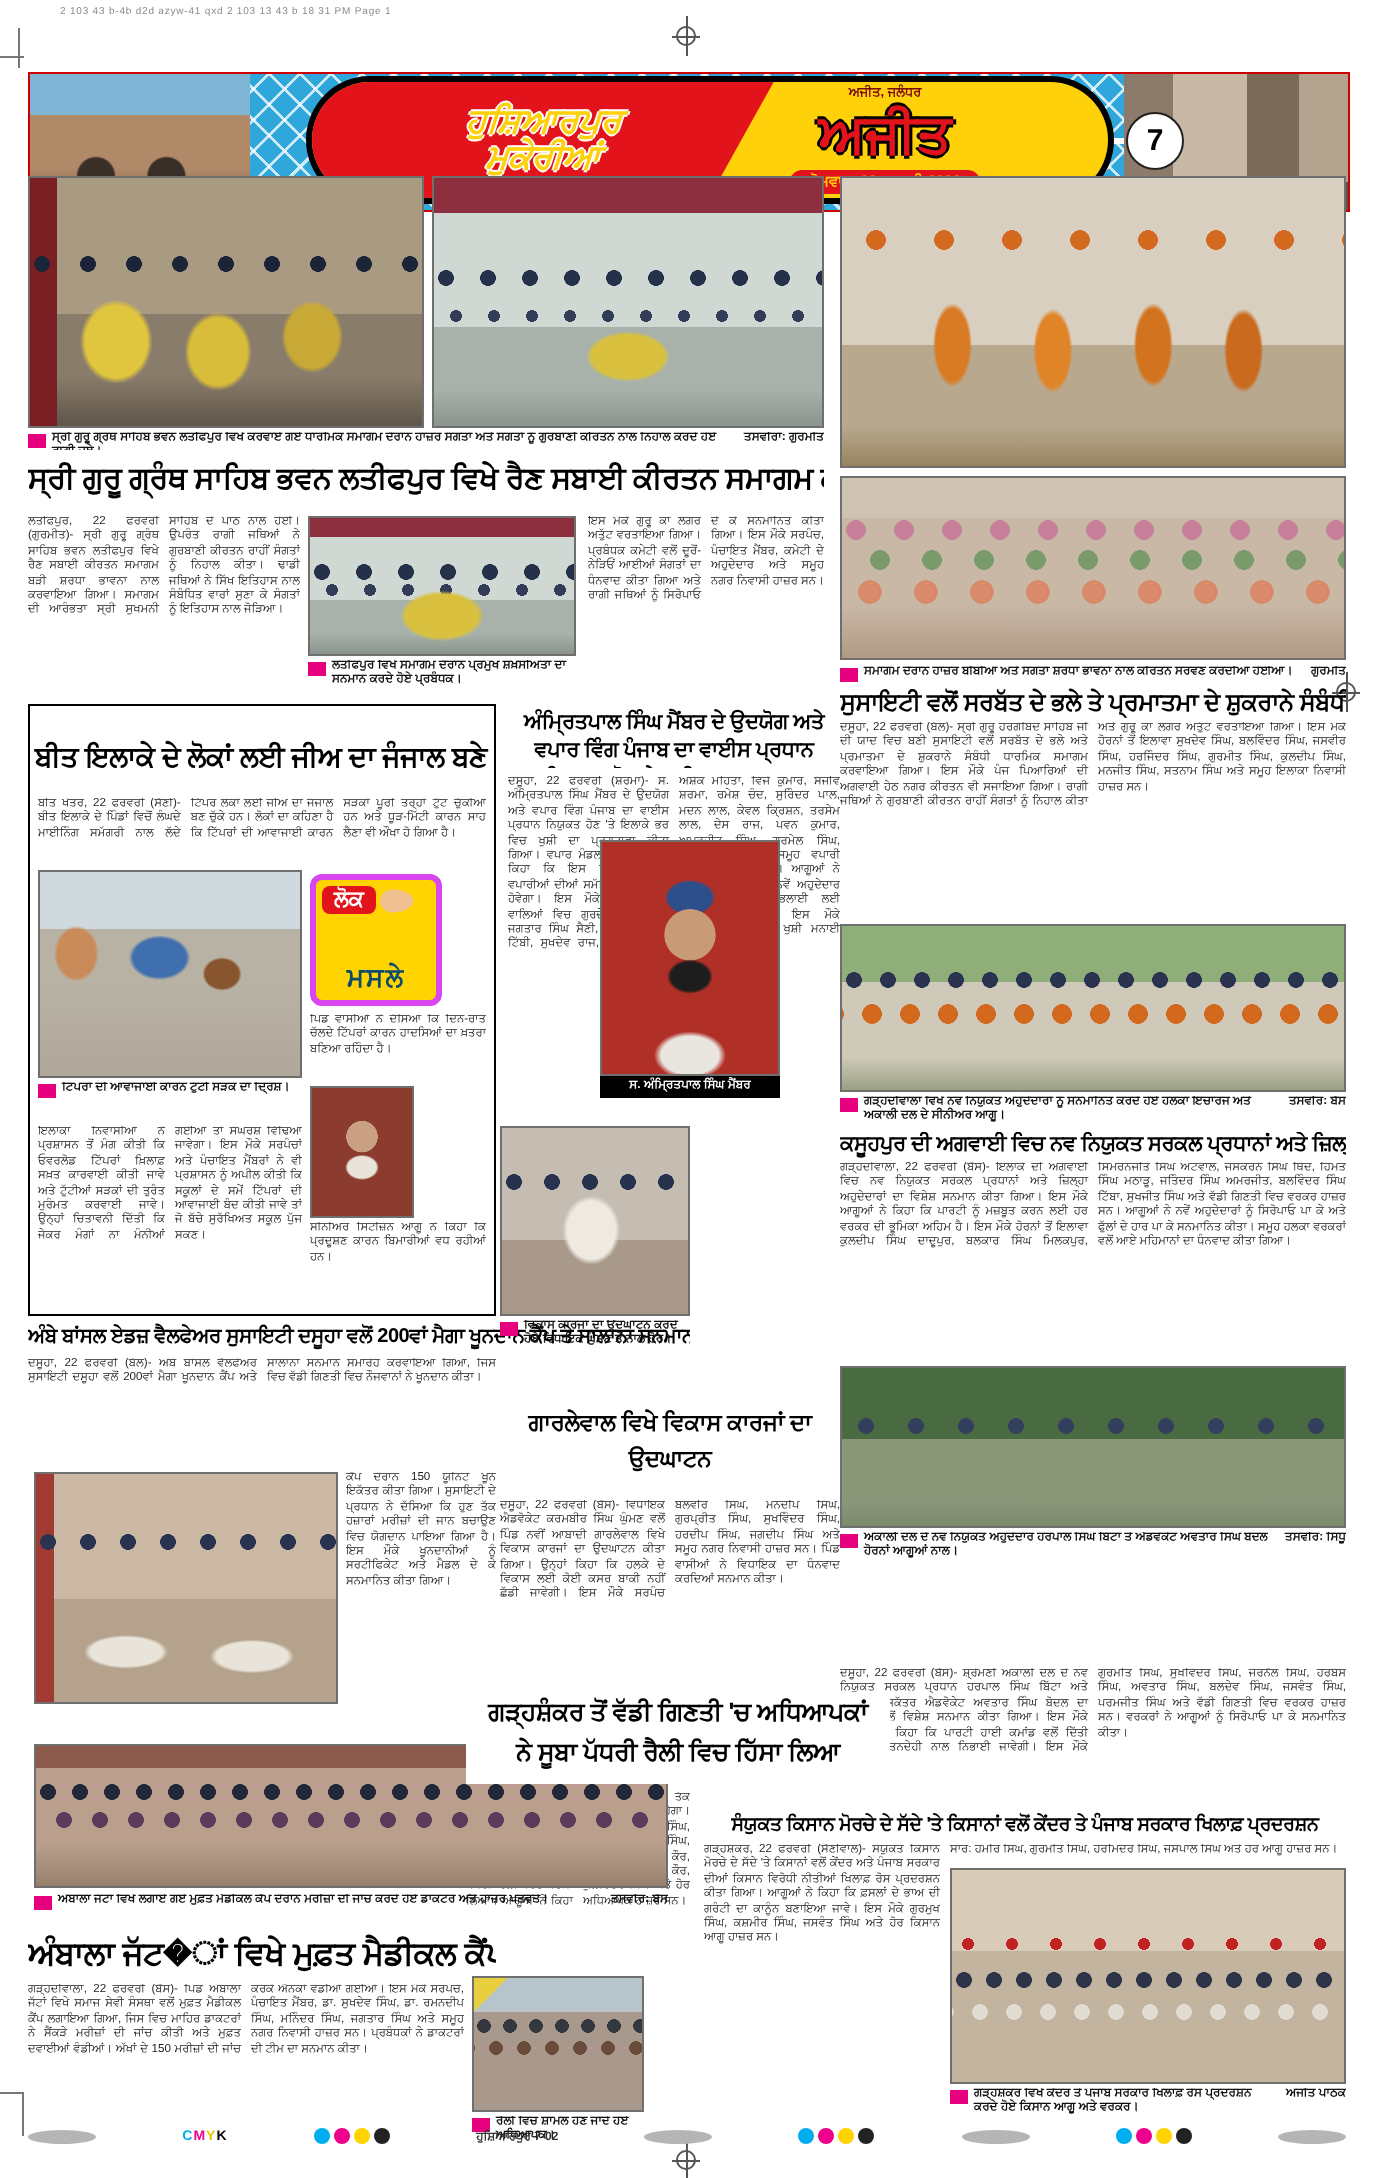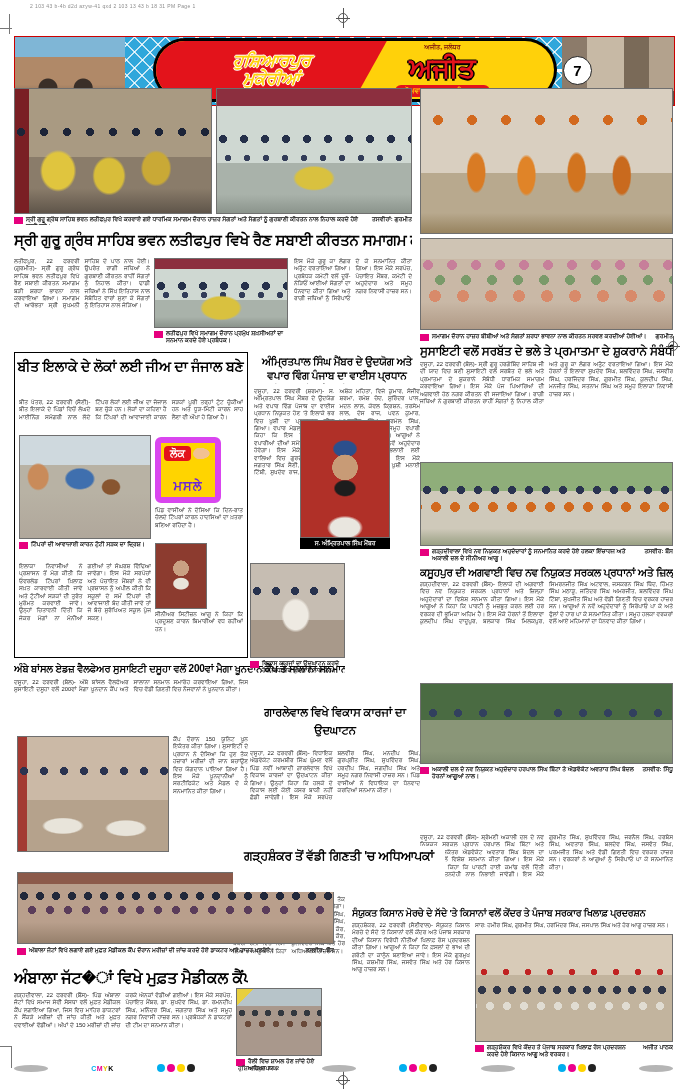--- a/index.html
+++ b/index.html
@@ -124,26 +124,26 @@
   .nowrap{white-space:nowrap;}
   .body-text{font-size:5.8px;line-height:1.28;text-align:justify;color:#1c1c1c;overflow:hidden;}
   .cols2{column-count:2;column-gap:5px;}
   .cols3{column-count:3;column-gap:5px;}
   .caption{display:flex;gap:3px;font-size:6px;font-weight:bold;line-height:1.15;align-items:flex-start;overflow:hidden;z-index:3;}
   .caption .txt{flex:1;}
   .caption .credit{white-space:nowrap;margin-left:2px;}
   .marker{flex:none;width:9px;height:7px;background:#e6007e;margin-top:1px;}
   
   .beetbox{left:14px;top:352px;width:234px;height:306px;border:1.5px solid #000;box-sizing:border-box;z-index:1;}
-  .lok-logo{background:#ffd400;border:6px solid #d946ef;border-radius:6px;padding:3px;box-sizing:border-box;
+  .lok-logo{background:#ffd400;border:3px solid #d946ef;border-radius:6px;padding:3px;box-sizing:border-box;
     display:flex;flex-direction:column;justify-content:space-between;}
   .lok-top{display:flex;align-items:center;gap:2px;}
   .lok-pill{background:#e3131b;color:#fff;font-weight:900;font-size:11px;padding:1px 6px;border-radius:4px;}
   .lok-hand{width:18px;height:13px;background:radial-gradient(ellipse at 35% 50%,#f2c193 0 60%,transparent 65%),#ffd400;border-radius:50%;}
-  .lok-bottom{color:#6d28d9;font-weight:900;font-size:13px;text-align:center;letter-spacing:1px;}
+  .lok-bottom{color:#0c4a6e;font-weight:900;font-size:13px;text-align:center;letter-spacing:1px;}
   .portrait-capbar{background:#000;color:#fff;font-size:6px;font-weight:bold;text-align:center;
     line-height:11px;white-space:nowrap;overflow:hidden;z-index:3;}
   
   .pressbar{left:14px;top:1062px;width:659px;height:12px;display:flex;align-items:center;
     justify-content:space-between;z-index:4;}
   .blob{width:34px;height:7px;background:#b5b5b5;border-radius:50%;}
   .cmyk{font-size:7px;font-weight:900;letter-spacing:.5px;}
   .cmyk .c1{color:#00aeef}.cmyk .c2{color:#ec008c}.cmyk .c3{color:#e8c400}.cmyk .c4{color:#000}
   .dots{display:flex;gap:2px;}
   .dot{width:8px;height:8px;border-radius:50%;}
@@ -234,32 +234,32 @@
   <div class="abs body-text cols2" style="left:420px;top:581px;width:253px;height:100px;">ਗੜ੍ਹਦੀਵਾਲਾ, 22 ਫਰਵਰੀ (ਬੈਂਸ)- ਇਲਾਕੇ ਦੀ ਅਗਵਾਈ ਵਿਚ ਨਵ ਨਿਯੁਕਤ ਸਰਕਲ ਪ੍ਰਧਾਨਾਂ ਅਤੇ ਜ਼ਿਲ੍ਹਾ ਅਹੁਦੇਦਾਰਾਂ ਦਾ ਵਿਸ਼ੇਸ਼ ਸਨਮਾਨ ਕੀਤਾ ਗਿਆ। ਇਸ ਮੌਕੇ ਆਗੂਆਂ ਨੇ ਕਿਹਾ ਕਿ ਪਾਰਟੀ ਨੂੰ ਮਜ਼ਬੂਤ ਕਰਨ ਲਈ ਹਰ ਵਰਕਰ ਦੀ ਭੂਮਿਕਾ ਅਹਿਮ ਹੈ। ਇਸ ਮੌਕੇ ਹੋਰਨਾਂ ਤੋਂ ਇਲਾਵਾ ਕੁਲਦੀਪ ਸਿੰਘ ਦਾਦੂਪੁਰ, ਬਲਕਾਰ ਸਿੰਘ ਮਿਲਕਪੁਰ, ਸਿਮਰਨਜੀਤ ਸਿੰਘ ਅਟਵਾਲ, ਜਸਕਰਨ ਸਿੰਘ ਥਿੰਦ, ਹਿੰਮਤ ਸਿੰਘ ਮਠਾੜੂ, ਜਤਿੰਦਰ ਸਿੰਘ ਅਮਰਜੀਤ, ਬਲਵਿੰਦਰ ਸਿੰਘ ਟਿੱਬਾ, ਸੁਖਜੀਤ ਸਿੰਘ ਅਤੇ ਵੱਡੀ ਗਿਣਤੀ ਵਿਚ ਵਰਕਰ ਹਾਜ਼ਰ ਸਨ। ਆਗੂਆਂ ਨੇ ਨਵੇਂ ਅਹੁਦੇਦਾਰਾਂ ਨੂੰ ਸਿਰੋਪਾਓ ਪਾ ਕੇ ਅਤੇ ਫੁੱਲਾਂ ਦੇ ਹਾਰ ਪਾ ਕੇ ਸਨਮਾਨਿਤ ਕੀਤਾ। ਸਮੂਹ ਹਲਕਾ ਵਰਕਰਾਂ ਵਲੋਂ ਆਏ ਮਹਿਮਾਨਾਂ ਦਾ ਧੰਨਵਾਦ ਕੀਤਾ ਗਿਆ।</div>
   <div class="ph ph-f" style="left:420px;top:683px;width:253px;height:81px;"></div>
   <div class="abs caption" style="left:420px;top:766px;width:253px;height:16px;">
     <span class="marker"></span>
     <span class="txt">ਅਕਾਲੀ ਦਲ ਦੇ ਨਵ ਨਿਯੁਕਤ ਅਹੁਦੇਦਾਰ ਹਰਪਾਲ ਸਿੰਘ ਬਿੱਟਾ ਤੇ ਐਡਵੋਕੇਟ ਅਵਤਾਰ ਸਿੰਘ ਬੋਦਲ ਹੋਰਨਾਂ ਆਗੂਆਂ ਨਾਲ।</span>
     <span class="credit">ਤਸਵੀਰ: ਸਿੱਧੂ</span>
   </div>
 
   <div class="abs body-text cols2" style="left:420px;top:834px;width:253px;height:68px;">ਦਸੂਹਾ, 22 ਫਰਵਰੀ (ਬੈਂਸ)- ਸ਼੍ਰੋਮਣੀ ਅਕਾਲੀ ਦਲ ਦੇ ਨਵ ਨਿਯੁਕਤ ਸਰਕਲ ਪ੍ਰਧਾਨ ਹਰਪਾਲ ਸਿੰਘ ਬਿੱਟਾ ਅਤੇ ਜੁਆਇੰਟ ਸਕੱਤਰ ਐਡਵੋਕੇਟ ਅਵਤਾਰ ਸਿੰਘ ਬੋਦਲ ਦਾ ਵਰਕਰਾਂ ਵਲੋਂ ਵਿਸ਼ੇਸ਼ ਸਨਮਾਨ ਕੀਤਾ ਗਿਆ। ਇਸ ਮੌਕੇ ਆਗੂਆਂ ਨੇ ਕਿਹਾ ਕਿ ਪਾਰਟੀ ਹਾਈ ਕਮਾਂਡ ਵਲੋਂ ਦਿੱਤੀ ਜ਼ਿੰਮੇਵਾਰੀ ਤਨਦੇਹੀ ਨਾਲ ਨਿਭਾਈ ਜਾਵੇਗੀ। ਇਸ ਮੌਕੇ ਗੁਰਮੀਤ ਸਿੰਘ, ਸੁਖਵਿੰਦਰ ਸਿੰਘ, ਜਰਨੈਲ ਸਿੰਘ, ਹਰਬੰਸ ਸਿੰਘ, ਅਵਤਾਰ ਸਿੰਘ, ਬਲਦੇਵ ਸਿੰਘ, ਜਸਵੰਤ ਸਿੰਘ, ਪਰਮਜੀਤ ਸਿੰਘ ਅਤੇ ਵੱਡੀ ਗਿਣਤੀ ਵਿਚ ਵਰਕਰ ਹਾਜ਼ਰ ਸਨ। ਵਰਕਰਾਂ ਨੇ ਆਗੂਆਂ ਨੂੰ ਸਿਰੋਪਾਓ ਪਾ ਕੇ ਸਨਮਾਨਿਤ ਕੀਤਾ।</div>
 
-  <div class="abs headline nowrap" style="left:352px;top:906px;width:321px;height:13px;font-size:9.5px;line-height:13px;">ਸੰਯੁਕਤ ਕਿਸਾਨ ਮੋਰਚੇ ਦੇ ਸੱਦੇ 'ਤੇ ਕਿਸਾਨਾਂ ਵਲੋਂ ਕੇਂਦਰ ਤੇ ਪੰਜਾਬ ਸਰਕਾਰ ਖਿਲਾਫ਼ ਪ੍ਰਦਰਸ਼ਨ</div>
+  <div class="abs headline nowrap" style="left:352px;top:906px;width:321px;height:13px;font-size:9.5px;line-height:13px;text-align:center;">ਸੰਯੁਕਤ ਕਿਸਾਨ ਮੋਰਚੇ ਦੇ ਸੱਦੇ 'ਤੇ ਕਿਸਾਨਾਂ ਵਲੋਂ ਕੇਂਦਰ ਤੇ ਪੰਜਾਬ ਸਰਕਾਰ ਖਿਲਾਫ਼ ਪ੍ਰਦਰਸ਼ਨ</div>
   <div class="abs body-text" style="left:352px;top:922px;width:118px;height:134px;">ਗੜ੍ਹਸ਼ੰਕਰ, 22 ਫਰਵਰੀ (ਸੈਣੀਵਾਲ)- ਸੰਯੁਕਤ ਕਿਸਾਨ ਮੋਰਚੇ ਦੇ ਸੱਦੇ 'ਤੇ ਕਿਸਾਨਾਂ ਵਲੋਂ ਕੇਂਦਰ ਅਤੇ ਪੰਜਾਬ ਸਰਕਾਰ ਦੀਆਂ ਕਿਸਾਨ ਵਿਰੋਧੀ ਨੀਤੀਆਂ ਖਿਲਾਫ਼ ਰੋਸ ਪ੍ਰਦਰਸ਼ਨ ਕੀਤਾ ਗਿਆ। ਆਗੂਆਂ ਨੇ ਕਿਹਾ ਕਿ ਫ਼ਸਲਾਂ ਦੇ ਭਾਅ ਦੀ ਗਰੰਟੀ ਦਾ ਕਾਨੂੰਨ ਬਣਾਇਆ ਜਾਵੇ। ਇਸ ਮੌਕੇ ਗੁਰਮੁਖ ਸਿੰਘ, ਕਸ਼ਮੀਰ ਸਿੰਘ, ਜਸਵੰਤ ਸਿੰਘ ਅਤੇ ਹੋਰ ਕਿਸਾਨ ਆਗੂ ਹਾਜ਼ਰ ਸਨ।</div>
   <div class="abs body-text" style="left:475px;top:922px;width:198px;height:10px;">ਸਾਰ: ਹਮੀਰ ਸਿੰਘ, ਗੁਰਮੀਤ ਸਿੰਘ, ਹਰਮਿੰਦਰ ਸਿੰਘ, ਜਸਪਾਲ ਸਿੰਘ ਅਤੇ ਹੋਰ ਆਗੂ ਹਾਜ਼ਰ ਸਨ।</div>
   <div class="ph ph-n" style="left:475px;top:934px;width:198px;height:108px;"></div>
   <div class="abs caption" style="left:475px;top:1044px;width:198px;height:16px;">
     <span class="marker"></span>
     <span class="txt">ਗੜ੍ਹਸ਼ੰਕਰ ਵਿਖੇ ਕੇਂਦਰ ਤੇ ਪੰਜਾਬ ਸਰਕਾਰ ਖਿਲਾਫ਼ ਰੋਸ ਪ੍ਰਦਰਸ਼ਨ ਕਰਦੇ ਹੋਏ ਕਿਸਾਨ ਆਗੂ ਅਤੇ ਵਰਕਰ।</span>
     <span class="credit">ਅਜੀਤ ਪਾਠਕ</span>
   </div>
 
   <div class="abs beetbox">
-    <div class="abs headline hl-center" style="left:0;top:4px;width:231px;height:38px;font-size:14px;line-height:1.3;">
+    <div class="abs headline hl-center" style="left:0;top:16px;width:231px;height:38px;font-size:14px;line-height:1.3;">
       <div>ਬੀਤ ਇਲਾਕੇ ਦੇ ਲੋਕਾਂ ਲਈ ਜੀਅ ਦਾ ਜੰਜਾਲ ਬਣੇ</div>
     </div>
     <div class="abs body-text cols3" style="left:4px;top:46px;width:224px;height:34px;">ਬੀਤ ਖੇਤਰ, 22 ਫਰਵਰੀ (ਸੈਣੀ)- ਬੀਤ ਇਲਾਕੇ ਦੇ ਪਿੰਡਾਂ ਵਿਚੋਂ ਲੰਘਦੇ ਮਾਈਨਿੰਗ ਸਮੱਗਰੀ ਨਾਲ ਲੱਦੇ ਟਿੱਪਰ ਲੋਕਾਂ ਲਈ ਜੀਅ ਦਾ ਜੰਜਾਲ ਬਣ ਚੁੱਕੇ ਹਨ। ਲੋਕਾਂ ਦਾ ਕਹਿਣਾ ਹੈ ਕਿ ਟਿੱਪਰਾਂ ਦੀ ਆਵਾਜਾਈ ਕਾਰਨ ਸੜਕਾਂ ਪੂਰੀ ਤਰ੍ਹਾਂ ਟੁੱਟ ਚੁੱਕੀਆਂ ਹਨ ਅਤੇ ਧੂੜ-ਮਿੱਟੀ ਕਾਰਨ ਸਾਹ ਲੈਣਾ ਵੀ ਔਖਾ ਹੋ ਗਿਆ ਹੈ।</div>
     <div class="ph ph-i" style="left:4px;top:82px;width:132px;height:104px;"></div>
     <div class="abs caption" style="left:4px;top:188px;width:132px;height:18px;">
       <span class="marker"></span>
       <span class="txt">ਟਿੱਪਰਾਂ ਦੀ ਆਵਾਜਾਈ ਕਾਰਨ ਟੁੱਟੀ ਸੜਕ ਦਾ ਦ੍ਰਿਸ਼।</span>
     </div>
     <div class="abs lok-logo" style="left:140px;top:84px;width:66px;height:66px;">
       <div class="lok-top">
@@ -289,20 +289,21 @@
     <span class="marker"></span>
     <span class="txt">ਵਿਕਾਸ ਕਾਰਜਾਂ ਦਾ ਉਦਘਾਟਨ ਕਰਦੇ ਹੋਏ ਵਿਧਾਇਕ ਘੁੰਮਣ ਤੇ ਨਾਲ ਹੋਰ।</span>
   </div>
   <div class="abs headline hl-center" style="left:250px;top:704px;width:170px;height:42px;font-size:11.5px;line-height:1.55;z-index:3;background:#fff;">
     <div>ਗਾਰਲੇਵਾਲ ਵਿਖੇ ਵਿਕਾਸ ਕਾਰਜਾਂ ਦਾ ਉਦਘਾਟਨ</div>
   </div>
   <div class="abs body-text cols2" style="left:250px;top:750px;width:170px;height:102px;">ਦਸੂਹਾ, 22 ਫਰਵਰੀ (ਬੈਂਸ)- ਵਿਧਾਇਕ ਐਡਵੋਕੇਟ ਕਰਮਬੀਰ ਸਿੰਘ ਘੁੰਮਣ ਵਲੋਂ ਪਿੰਡ ਨਵੀਂ ਆਬਾਦੀ ਗਾਰਲੇਵਾਲ ਵਿਖੇ ਵਿਕਾਸ ਕਾਰਜਾਂ ਦਾ ਉਦਘਾਟਨ ਕੀਤਾ ਗਿਆ। ਉਨ੍ਹਾਂ ਕਿਹਾ ਕਿ ਹਲਕੇ ਦੇ ਵਿਕਾਸ ਲਈ ਕੋਈ ਕਸਰ ਬਾਕੀ ਨਹੀਂ ਛੱਡੀ ਜਾਵੇਗੀ। ਇਸ ਮੌਕੇ ਸਰਪੰਚ ਬਲਵੀਰ ਸਿੰਘ, ਮਨਦੀਪ ਸਿੰਘ, ਗੁਰਪ੍ਰੀਤ ਸਿੰਘ, ਸੁਖਵਿੰਦਰ ਸਿੰਘ, ਹਰਦੀਪ ਸਿੰਘ, ਜਗਦੀਪ ਸਿੰਘ ਅਤੇ ਸਮੂਹ ਨਗਰ ਨਿਵਾਸੀ ਹਾਜ਼ਰ ਸਨ। ਪਿੰਡ ਵਾਸੀਆਂ ਨੇ ਵਿਧਾਇਕ ਦਾ ਧੰਨਵਾਦ ਕਰਦਿਆਂ ਸਨਮਾਨ ਕੀਤਾ।</div>
 
   <div class="abs headline hl-center" style="left:233px;top:846px;width:212px;height:46px;font-size:12.5px;line-height:1.6;z-index:3;background:#fff;">
     <div>ਗੜ੍ਹਸ਼ੰਕਰ ਤੋਂ ਵੱਡੀ ਗਿਣਤੀ 'ਚ ਅਧਿਆਪਕਾਂ</div>
+    <div>ਨੇ ਸੂਬਾ ਪੱਧਰੀ ਰੈਲੀ ਵਿਚ ਹਿੱਸਾ ਲਿਆ</div>
   </div>
   <div class="abs body-text cols2" style="left:233px;top:896px;width:112px;height:88px;">ਗੜ੍ਹਸ਼ੰਕਰ, 22 ਫਰਵਰੀ (ਸੈਣੀਵਾਲ)- ਸਾਂਝਾ ਅਧਿਆਪਕ ਮੋਰਚਾ ਪੰਜਾਬ ਦੇ ਸੱਦੇ 'ਤੇ ਗੜ੍ਹਸ਼ੰਕਰ ਤੋਂ ਵੱਡੀ ਗਿਣਤੀ ਵਿਚ ਅਧਿਆਪਕਾਂ ਨੇ ਸੂਬਾ ਪੱਧਰੀ ਰੈਲੀ ਵਿਚ ਹਿੱਸਾ ਲਿਆ। ਆਗੂਆਂ ਨੇ ਕਿਹਾ ਕਿ ਮੰਗਾਂ ਦੇ ਹੱਲ ਤੱਕ ਸੰਘਰਸ਼ ਜਾਰੀ ਰਹੇਗਾ। ਇਸ ਮੌਕੇ ਹਰਦੀਪ ਸਿੰਘ, ਸੁਖਜਿੰਦਰ ਸਿੰਘ, ਮਨਪ੍ਰੀਤ ਕੌਰ, ਰਾਜਵਿੰਦਰ ਕੌਰ, ਕੁਲਵਿੰਦਰ ਸਿੰਘ ਅਤੇ ਹੋਰ ਅਧਿਆਪਕ ਹਾਜ਼ਰ ਸਨ।</div>
   <div class="ph ph-m" style="left:236px;top:988px;width:86px;height:68px;"></div>
   <div class="abs caption" style="left:236px;top:1058px;width:86px;height:14px;">
     <span class="marker"></span>
     <span class="txt">ਰੈਲੀ ਵਿਚ ਸ਼ਾਮਲ ਹੋਣ ਜਾਂਦੇ ਹੋਏ ਅਧਿਆਪਕ।</span>
   </div>
 
   <div class="ph ph-h" style="left:17px;top:872px;width:317px;height:72px;"></div>
   <div class="abs caption" style="left:17px;top:947px;width:317px;height:16px;">

